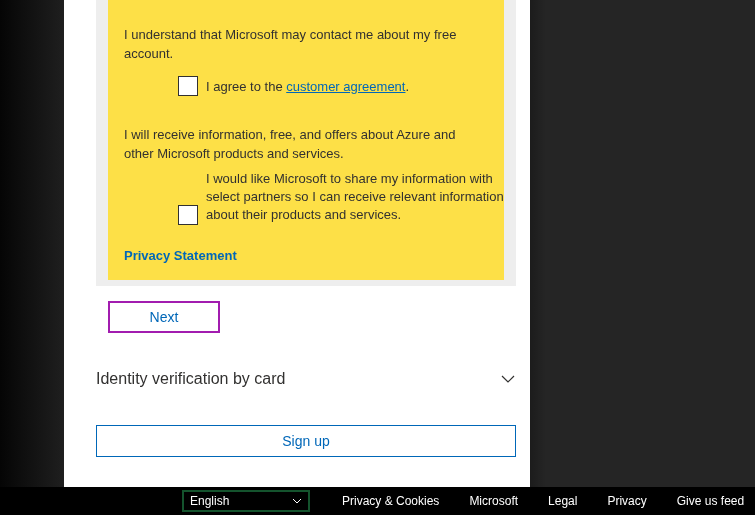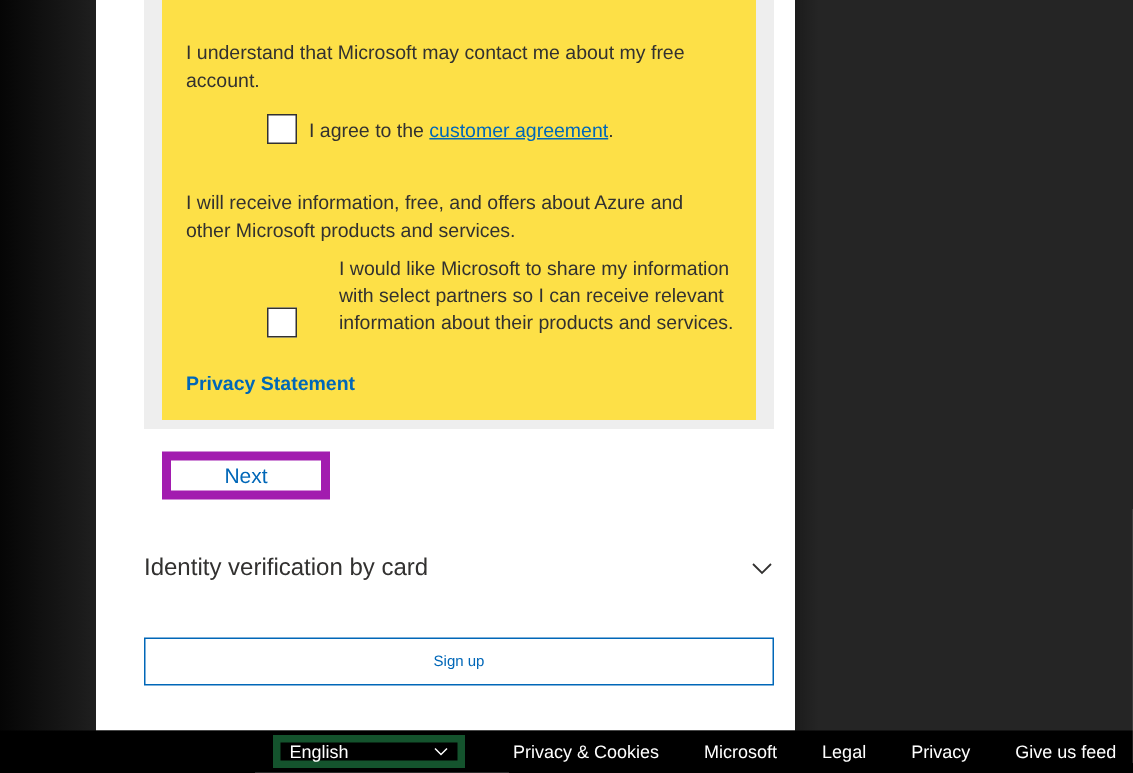--- a/index.html
+++ b/index.html
@@ -88,37 +88,37 @@
       color: #323130;
       line-height: 1.4;
       max-width: 330px;
     }
     .link {
       color: #0067b8;
       text-decoration: underline;
       cursor: pointer;
     }
     .para2 { top: 126px; }
-    .chk2 { top: 170px; gap: 20px; }
+    .chk2 { top: 170px; }
     .privacy-link {
       position: absolute;
       left: 16px;
       top: 248px;
       font-size: 13px;
       font-weight: 600;
       color: #0067b8;
       cursor: pointer;
     }
     .next-btn {
       position: absolute;
       left: 44px;
       top: 301px;
       width: 112px;
       height: 32px;
-      border: 6px solid #a21caf;
+      border: 2px solid #a21caf;
       background: #ffffff;
       color: #0067b8;
       font-size: 14px;
       cursor: pointer;
       display: flex;
       align-items: center;
       justify-content: center;
     }
     .identity-row {
       position: absolute;
@@ -141,21 +141,21 @@
     }
     .signup-btn {
       position: absolute;
       left: 32px;
       top: 425px;
       width: 420px;
       height: 32px;
       border: 1px solid #0067b8;
       background: #ffffff;
       color: #0067b8;
-      font-size: 10px;
+      font-size: 14px;
       cursor: pointer;
       display: flex;
       align-items: center;
       justify-content: center;
     }
     .footer {
       position: absolute;
       bottom: 0;
       left: 0;
       width: 755px;
@@ -165,21 +165,21 @@
       align-items: center;
       z-index: 10;
     }
     .lang-select {
       position: absolute;
       left: 182px;
       top: 3px;
       width: 128px;
       height: 22px;
       background: #000000;
-      border: 5px solid #14532d;
+      border: 2px solid #14532d;
       color: #ffffff;
       font-size: 12px;
       padding: 0 6px;
       display: flex;
       align-items: center;
       justify-content: space-between;
       cursor: pointer;
     }
     .lang-chevron {
       width: 10px;

